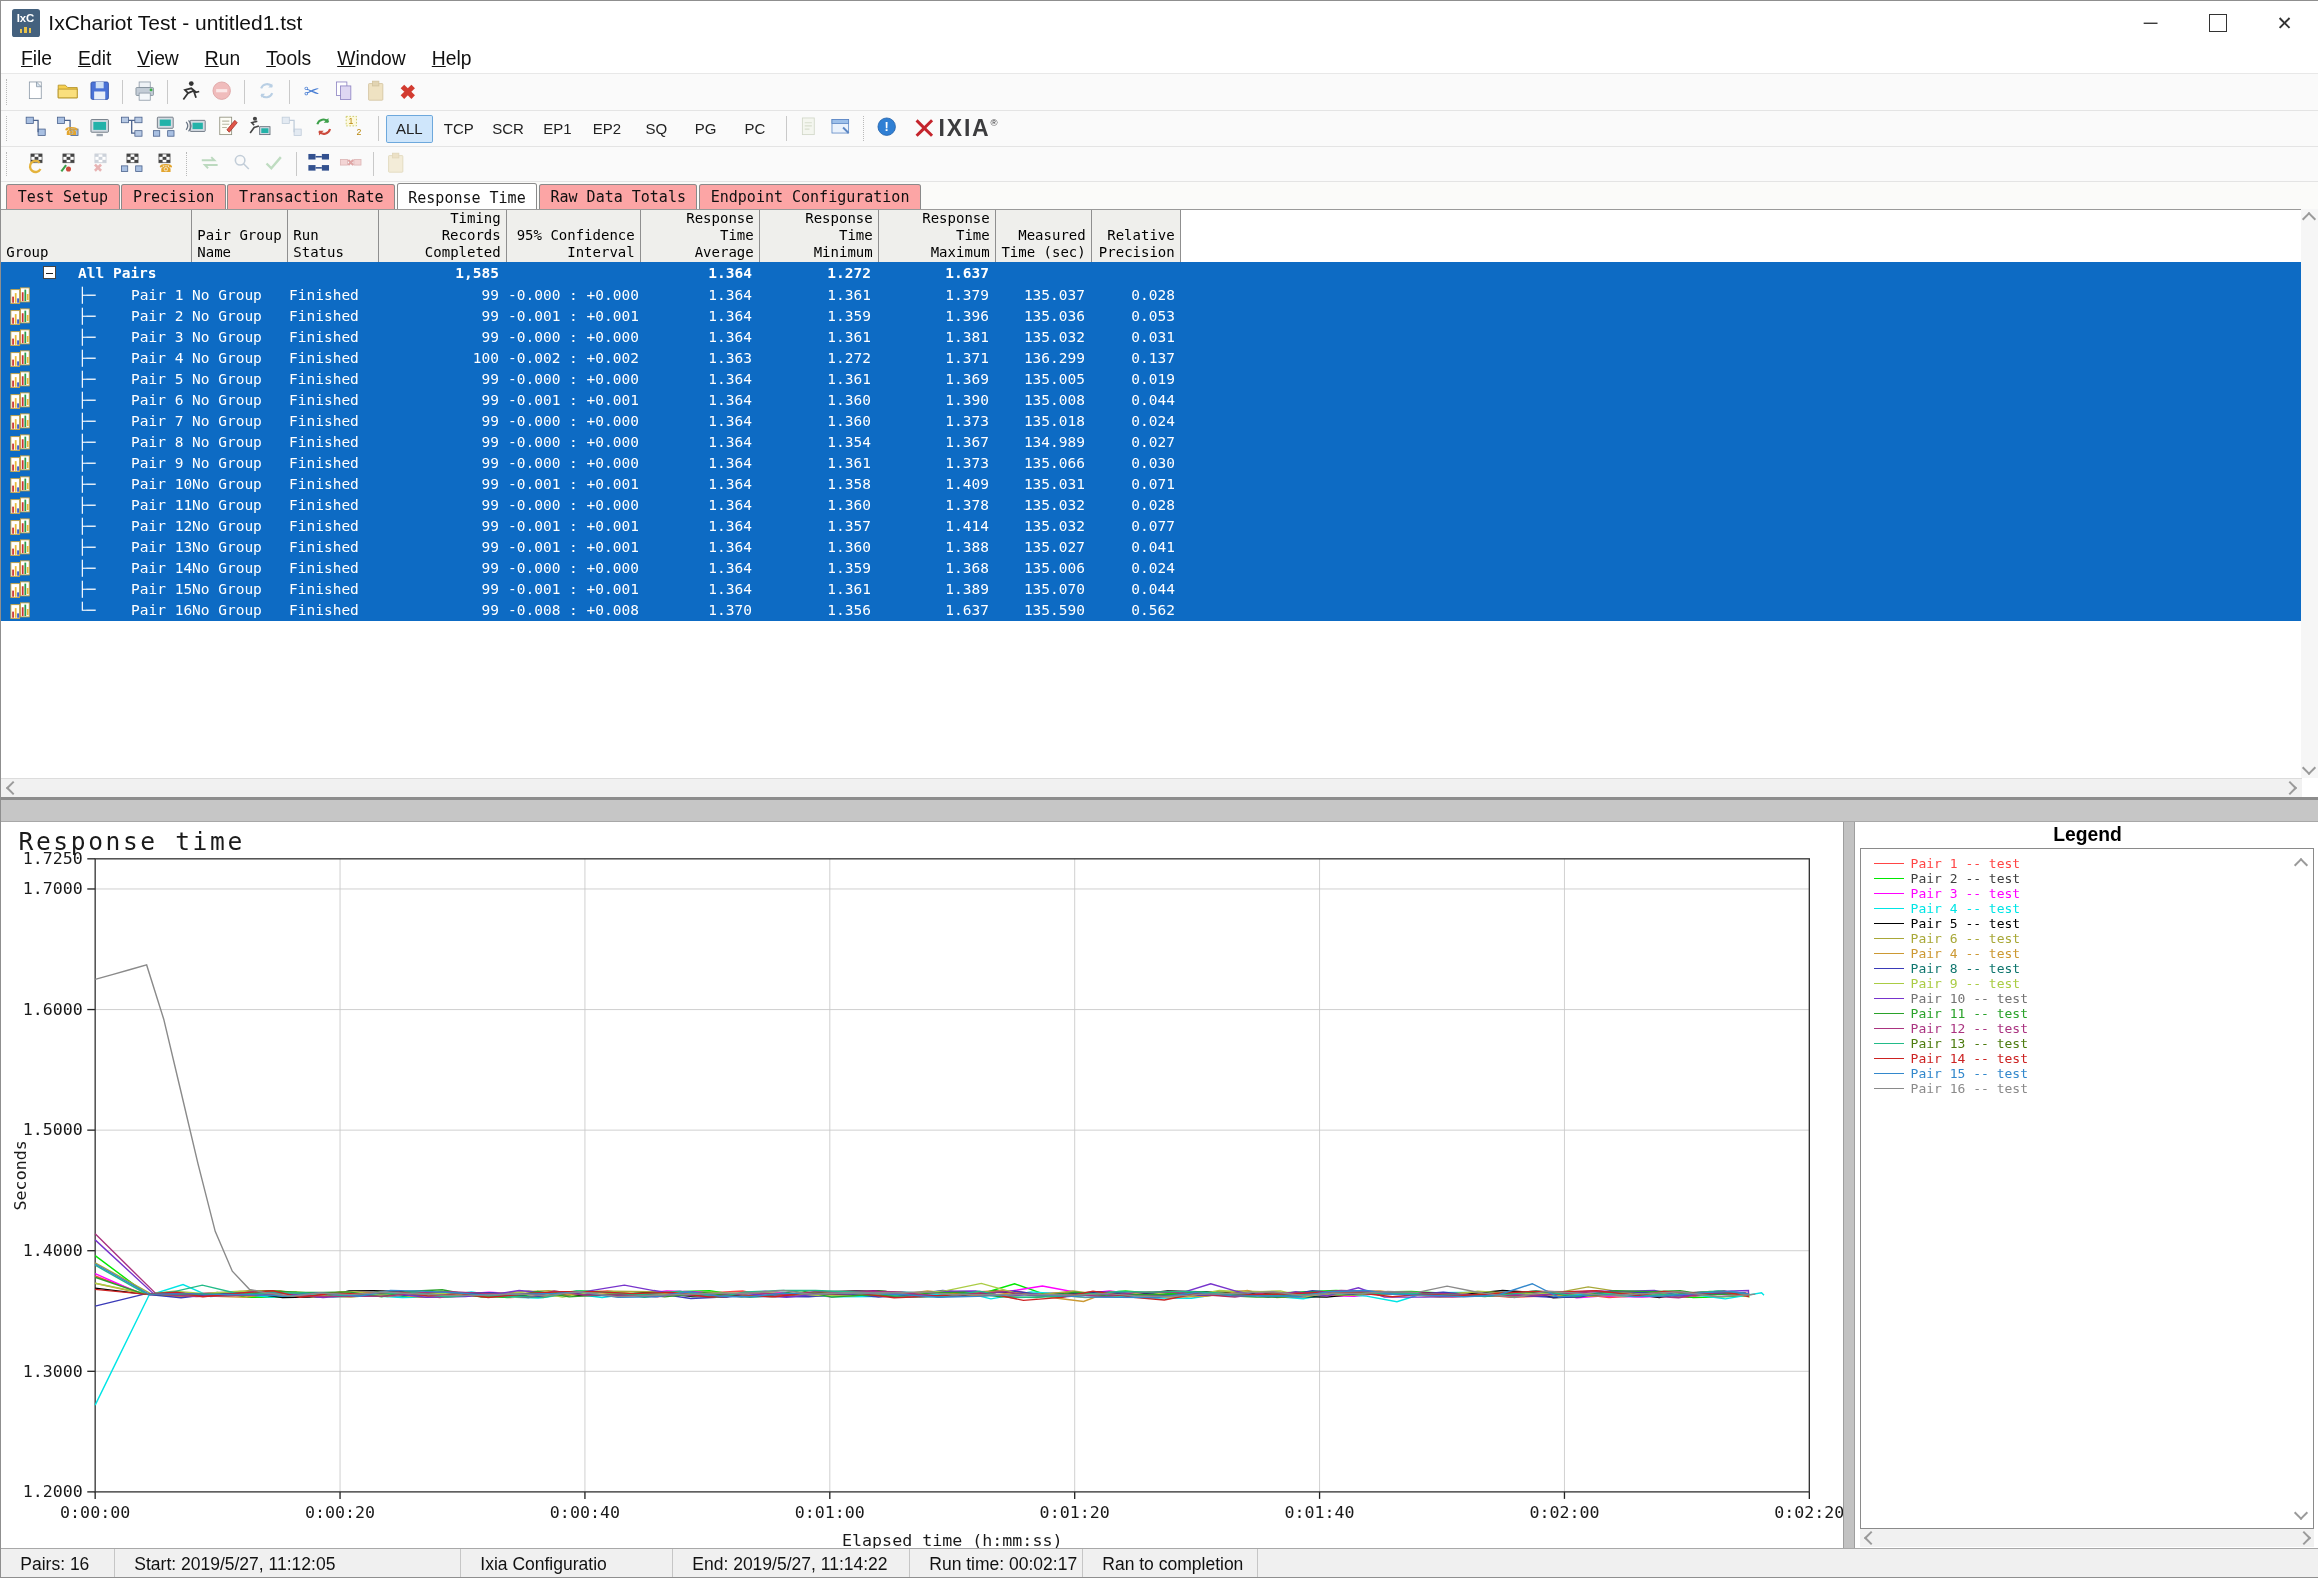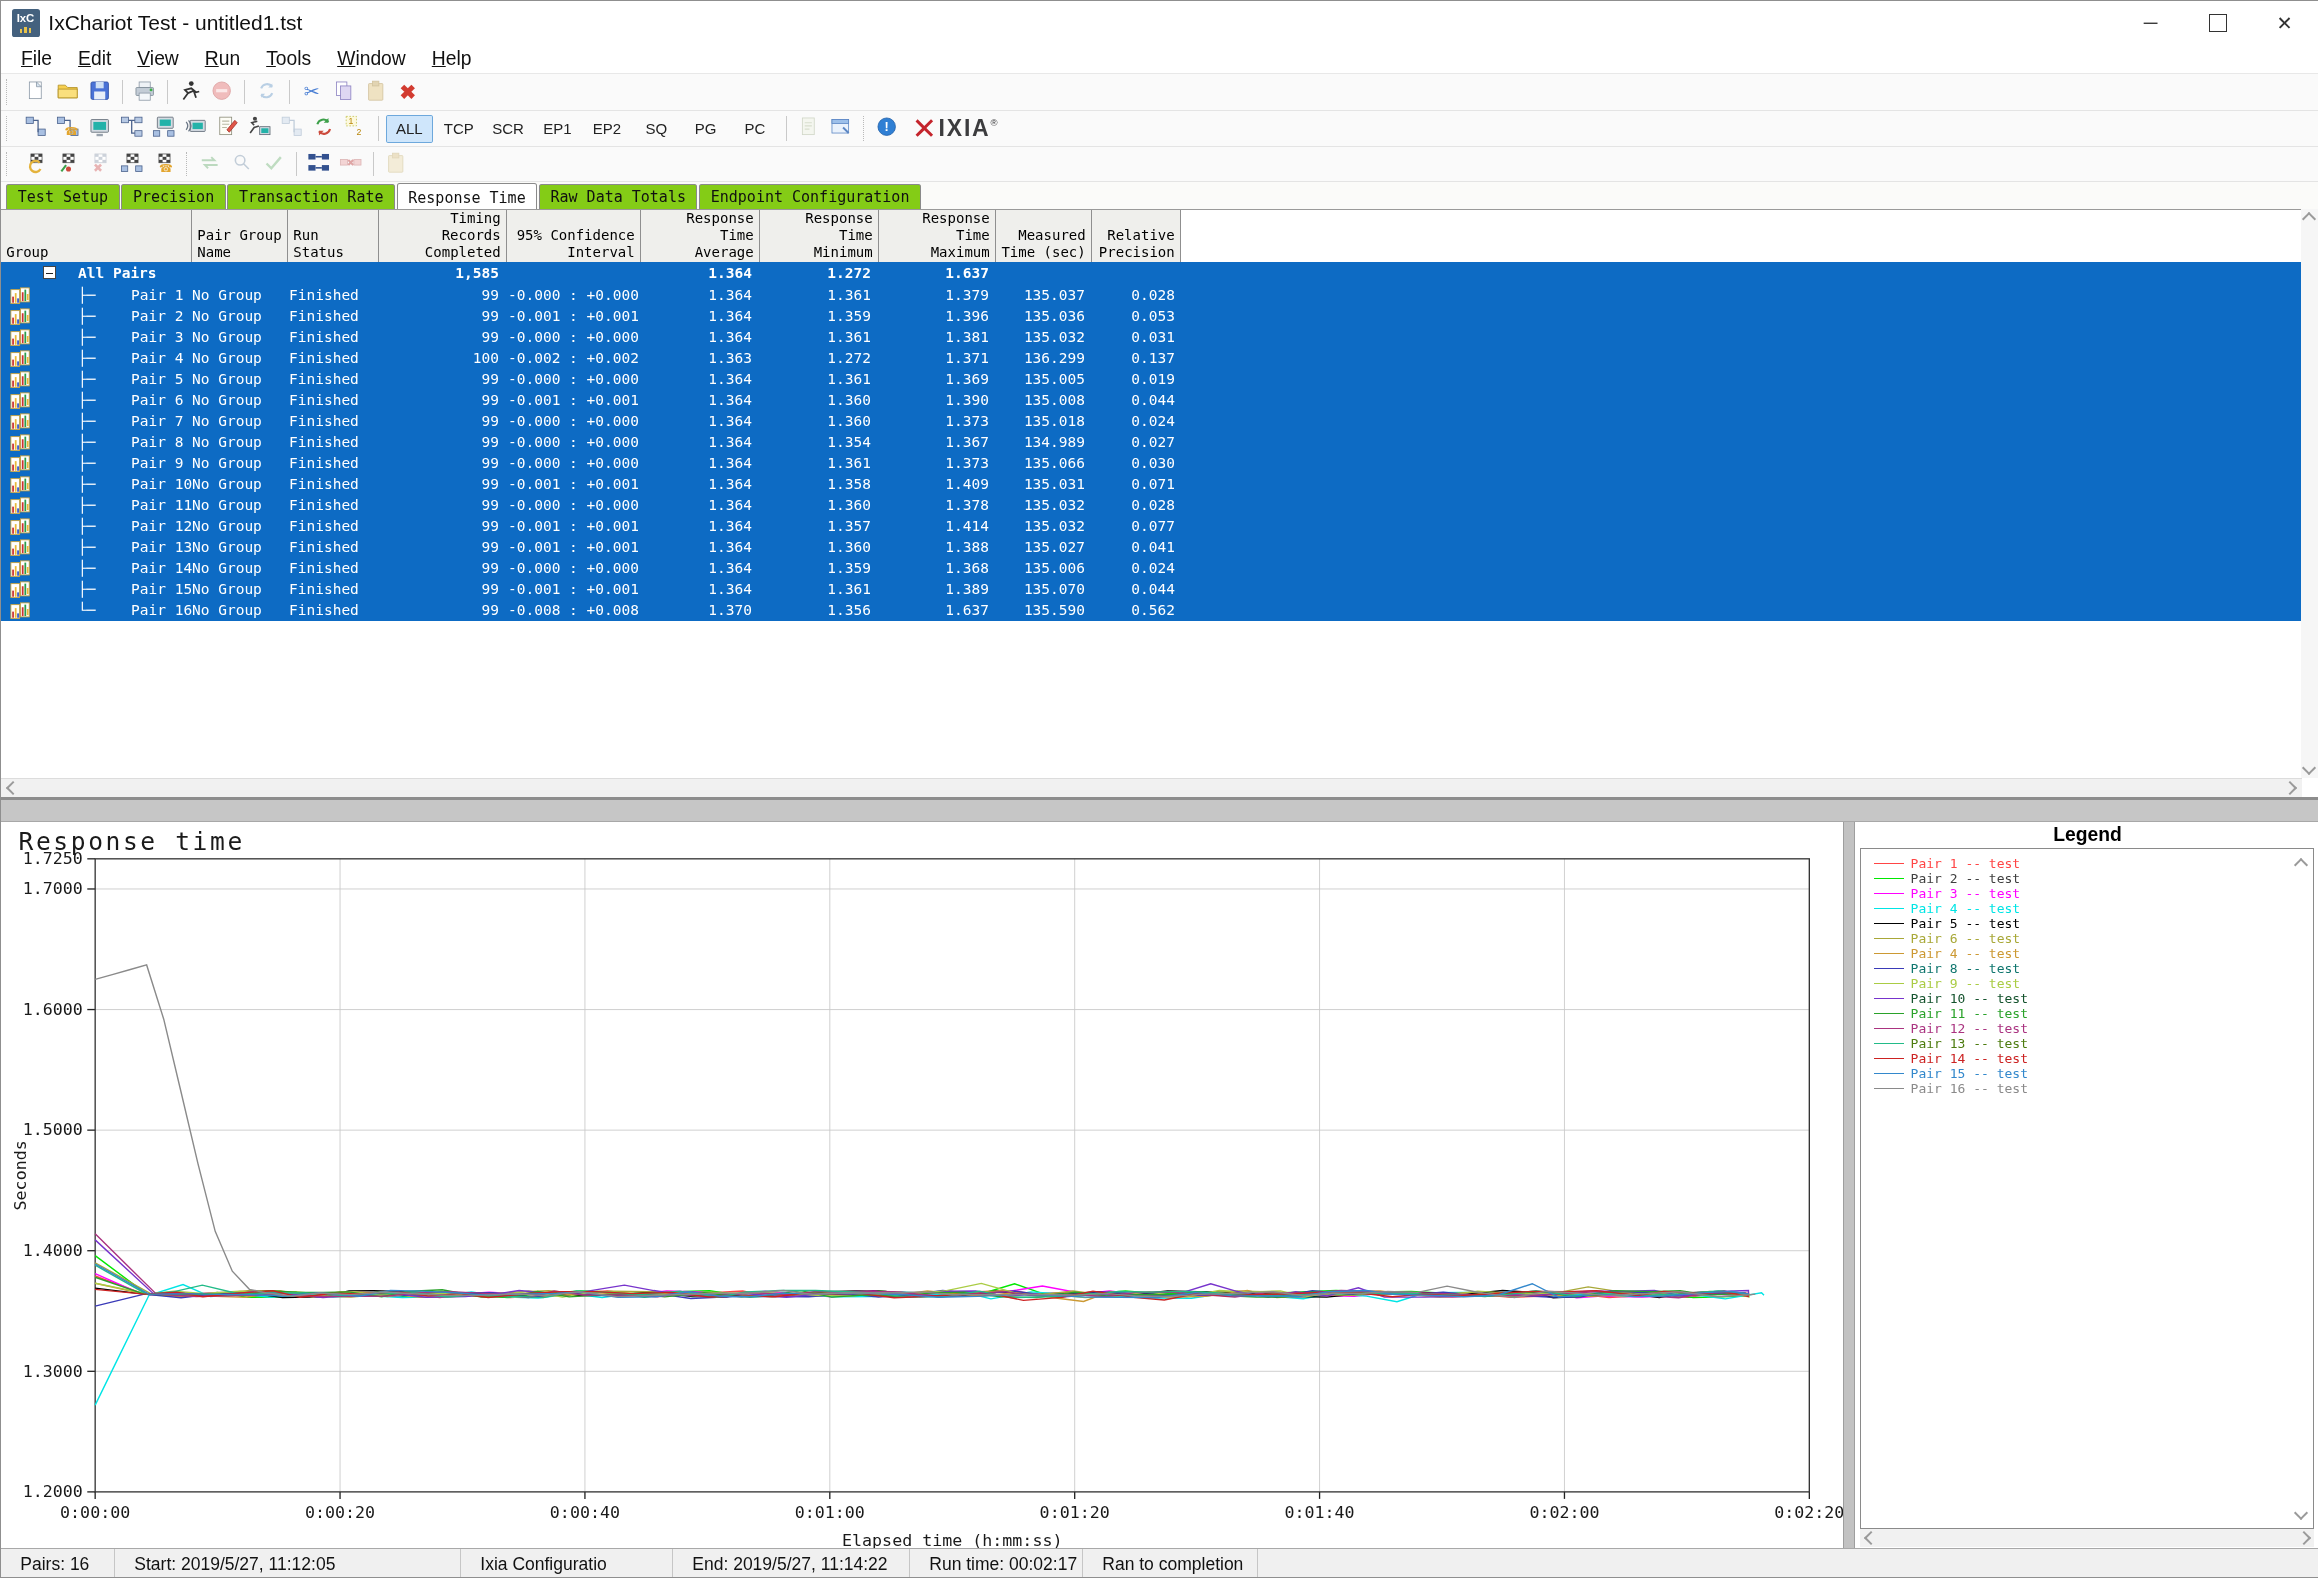--- a/index.html
+++ b/index.html
@@ -40,21 +40,21 @@
   .txtbtn.active{background:#cfe6fb;border-color:#6da8dc;}
   .ixia{display:flex;align-items:center;margin-left:8.8px;}
   .ixia-x{color:#c4242c;font-size:30px;font-weight:bold;line-height:26px;margin-right:1.8px;
     font-family:"DejaVu Sans",sans-serif;}
   .ixia-name{font-size:23px;font-weight:bold;color:#3c3c3e;letter-spacing:1.8px;}
   .ixia-tm{font-size:9.6px;color:#3c3c3e;align-self:flex-start;margin-top:1.8px;}
   
   #tabbar{position:absolute;left:0;top:181px;width:100%;height:27px;background:#fbfbf9;
     display:flex;align-items:flex-end;padding-left:5.3px;box-sizing:border-box;}
   .tab{font-family:"DejaVu Sans Mono",monospace;font-size:15px;padding:3.5px 10.5px 2.6px;
-    border:0.9px solid #8a8a8a;border-bottom:none;background:#84cc16;margin-right:1.8px;color:#111;
+    border:0.9px solid #8a8a8a;border-bottom:none;background:#fca5a5;margin-right:1.8px;color:#111;
     border-radius:2.6px 2.6px 0 0;}
   .tab.active{background:#ffffff;position:relative;top:0.9px;padding-top:5.3px;}
   
   #table-area{position:absolute;left:0;top:208px;width:100%;height:588px;background:#fff;}
   #thead{position:absolute;left:0;top:0;height:53px;width:100%;background:#fff;
     border-top:0.9px solid #9a9a9a;border-bottom:0.9px solid #9a9a9a;display:flex;}
   .hcell{font-family:"DejaVu Sans Mono",monospace;font-size:14px;line-height:16.7px;background:#efefec;
     border-right:0.9px solid #8f8f8f;box-sizing:border-box;display:flex;flex-direction:column;
     justify-content:flex-end;padding:2.6px 5.3px;white-space:pre-line;}
   .hcell.r{text-align:right;align-items:flex-end;}
@@ -740,21 +740,21 @@
         <div id="legend-entries">
             <div class="legend-entry"><span class="swatch" style="background:#ff4545"></span><span style="color:#ff4545">Pair 1 -- test</span></div>
             <div class="legend-entry"><span class="swatch" style="background:#00e800"></span><span style="color:#404040">Pair 2 -- test</span></div>
             <div class="legend-entry"><span class="swatch" style="background:#ff00ff"></span><span style="color:#ff00ff">Pair 3 -- test</span></div>
             <div class="legend-entry"><span class="swatch" style="background:#00e5e5"></span><span style="color:#00e5e5">Pair 4 -- test</span></div>
             <div class="legend-entry"><span class="swatch" style="background:#000000"></span><span style="color:#000000">Pair 5 -- test</span></div>
             <div class="legend-entry"><span class="swatch" style="background:#a8a838"></span><span style="color:#a8a838">Pair 6 -- test</span></div>
             <div class="legend-entry"><span class="swatch" style="background:#cc9933"></span><span style="color:#cc9933">Pair 4 -- test</span></div>
             <div class="legend-entry"><span class="swatch" style="background:#3a3ab8"></span><span style="color:#0f766e">Pair 8 -- test</span></div>
             <div class="legend-entry"><span class="swatch" style="background:#aacc44"></span><span style="color:#aacc44">Pair 9 -- test</span></div>
-            <div class="legend-entry"><span class="swatch" style="background:#7733cc"></span><span style="color:#14532d">Pair 10 -- test</span></div>
+            <div class="legend-entry"><span class="swatch" style="background:#7733cc"></span><span style="color:#737373">Pair 10 -- test</span></div>
             <div class="legend-entry"><span class="swatch" style="background:#2aa22a"></span><span style="color:#2aa22a">Pair 11 -- test</span></div>
             <div class="legend-entry"><span class="swatch" style="background:#aa3380"></span><span style="color:#aa3380">Pair 12 -- test</span></div>
             <div class="legend-entry"><span class="swatch" style="background:#22bb88"></span><span style="color:#4d7c0f">Pair 13 -- test</span></div>
             <div class="legend-entry"><span class="swatch" style="background:#cc2222"></span><span style="color:#cc2222">Pair 14 -- test</span></div>
             <div class="legend-entry"><span class="swatch" style="background:#3388cc"></span><span style="color:#3388cc">Pair 15 -- test</span></div>
             <div class="legend-entry"><span class="swatch" style="background:#8a8a8a"></span><span style="color:#8a8a8a">Pair 16 -- test</span></div>
           </div>
         <span id="lg-up" class="chev up"></span>
         <span id="lg-down" class="chev down"></span>
       </div>

